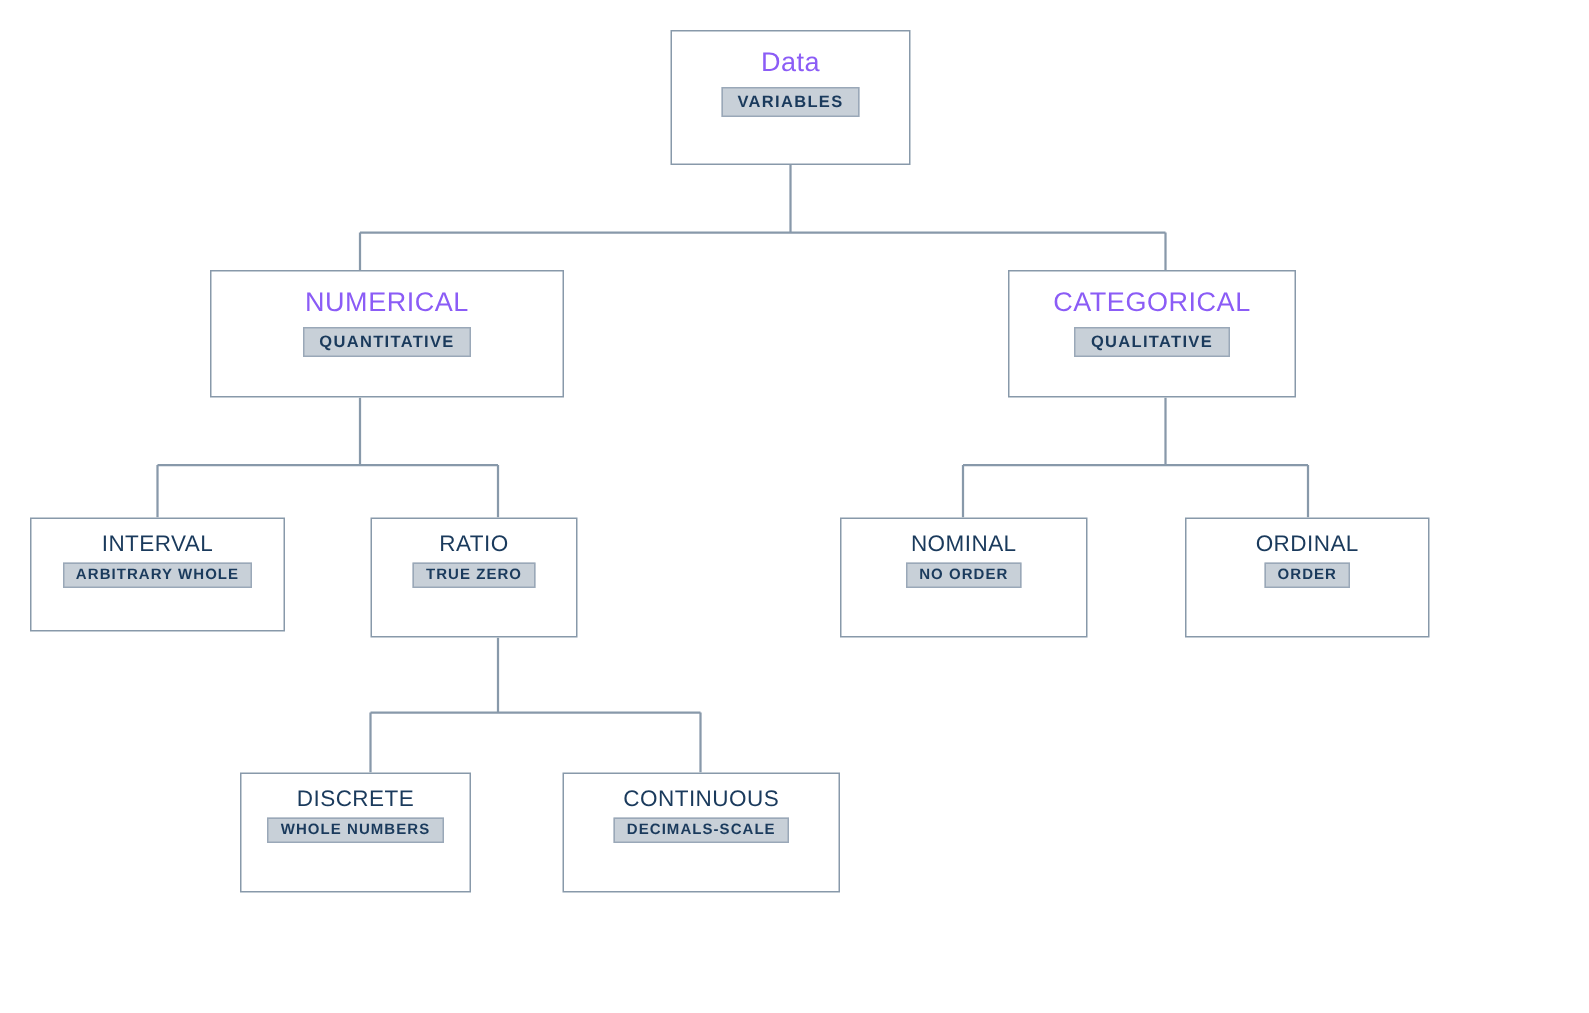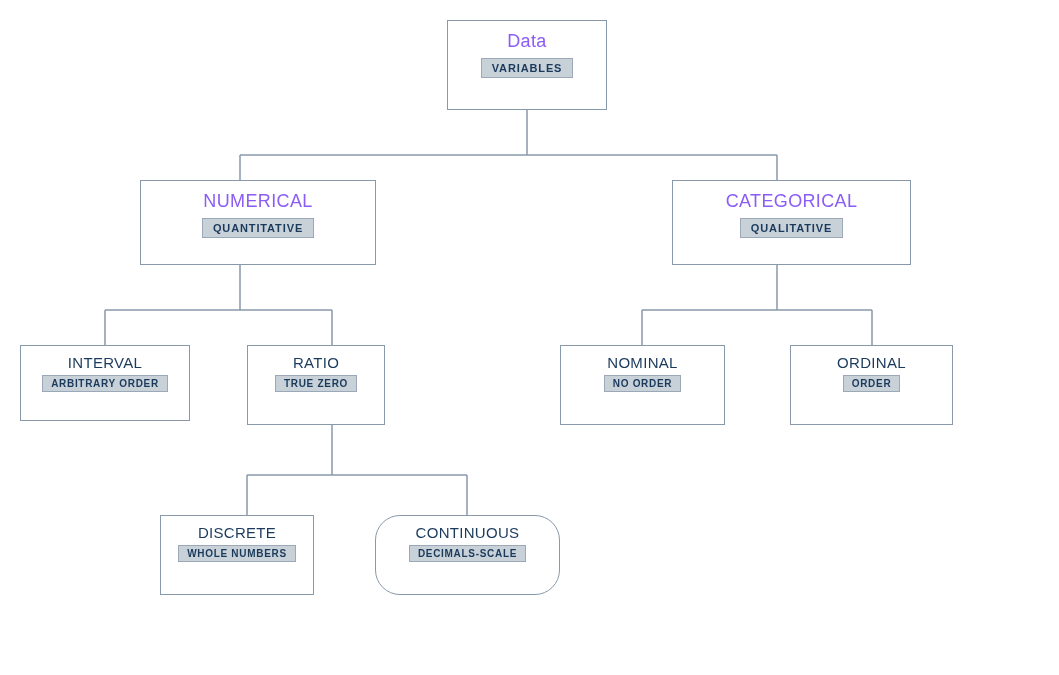--- a/index.html
+++ b/index.html
@@ -114,28 +114,28 @@
   <div class="node" style="left:447px; top:20px; width:160px; height:90px;">
     <span class="node-title">Data</span>
     <span class="node-subtitle">VARIABLES</span>
   </div>
 
   <div class="node" style="left:140px; top:180px; width:236px; height:85px;">
     <span class="node-title">NUMERICAL</span>
     <span class="node-subtitle">QUANTITATIVE</span>
   </div>
 
-  <div class="node" style="left:672px; top:180px; width:239px; height:85px;">
+  <div class="node" style="left:672px; top:180px; width:192px; height:85px;">
     <span class="node-title">CATEGORICAL</span>
     <span class="node-subtitle">QUALITATIVE</span>
   </div>
 
   <div class="node" style="left:20px; top:345px; width:170px; height:76px;">
     <span class="node-title-sm">INTERVAL</span>
-    <span class="node-subtitle-sm">ARBITRARY ORDER</span>
+    <span class="node-subtitle-sm">ARBITRARY WHOLE</span>
   </div>
 
   <div class="node" style="left:247px; top:345px; width:138px; height:80px;">
     <span class="node-title-sm">RATIO</span>
     <span class="node-subtitle-sm">TRUE ZERO</span>
   </div>
 
   <div class="node" style="left:560px; top:345px; width:165px; height:80px;">
     <span class="node-title-sm">NOMINAL</span>
     <span class="node-subtitle-sm">NO ORDER</span>
@@ -144,17 +144,17 @@
   <div class="node" style="left:790px; top:345px; width:163px; height:80px;">
     <span class="node-title-sm">ORDINAL</span>
     <span class="node-subtitle-sm">ORDER</span>
   </div>
 
   <div class="node" style="left:160px; top:515px; width:154px; height:80px;">
     <span class="node-title-sm">DISCRETE</span>
     <span class="node-subtitle-sm">WHOLE NUMBERS</span>
   </div>
 
-  <div class="node" style="left:375px; top:515px; width:185px; height:80px;border-radius:25px;">
+  <div class="node" style="left:375px; top:515px; width:185px; height:80px;">
     <span class="node-title-sm">CONTINUOUS</span>
     <span class="node-subtitle-sm">DECIMALS-SCALE</span>
   </div>
 </div>
 
 </body></html>

